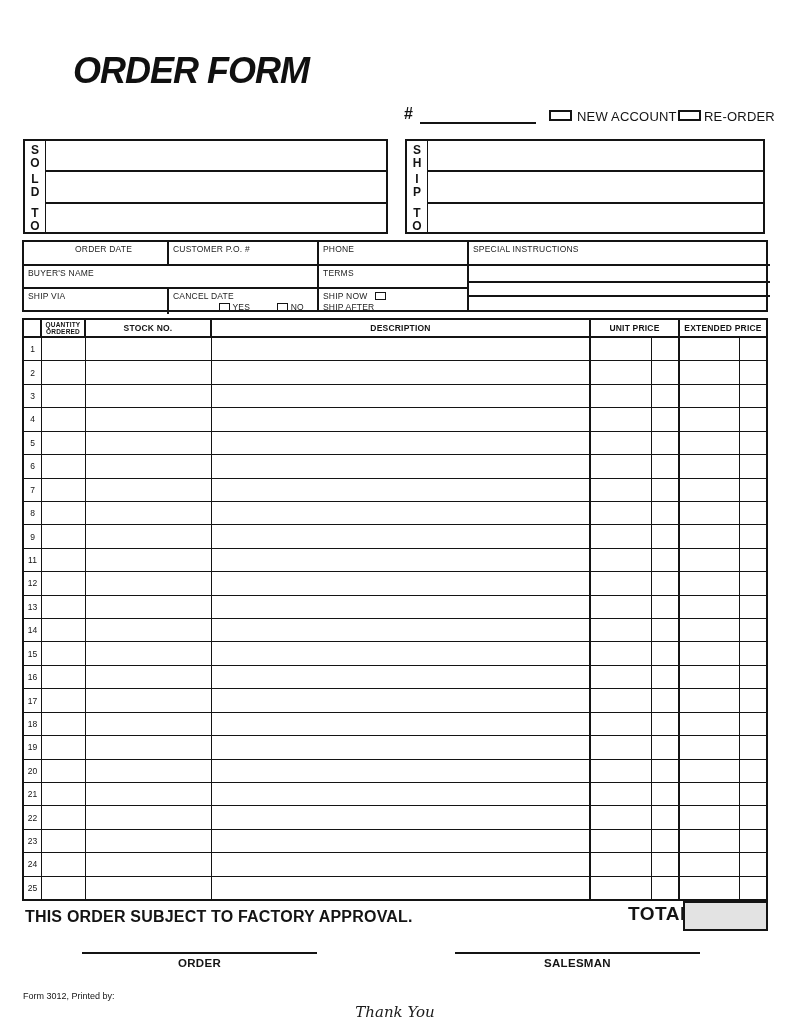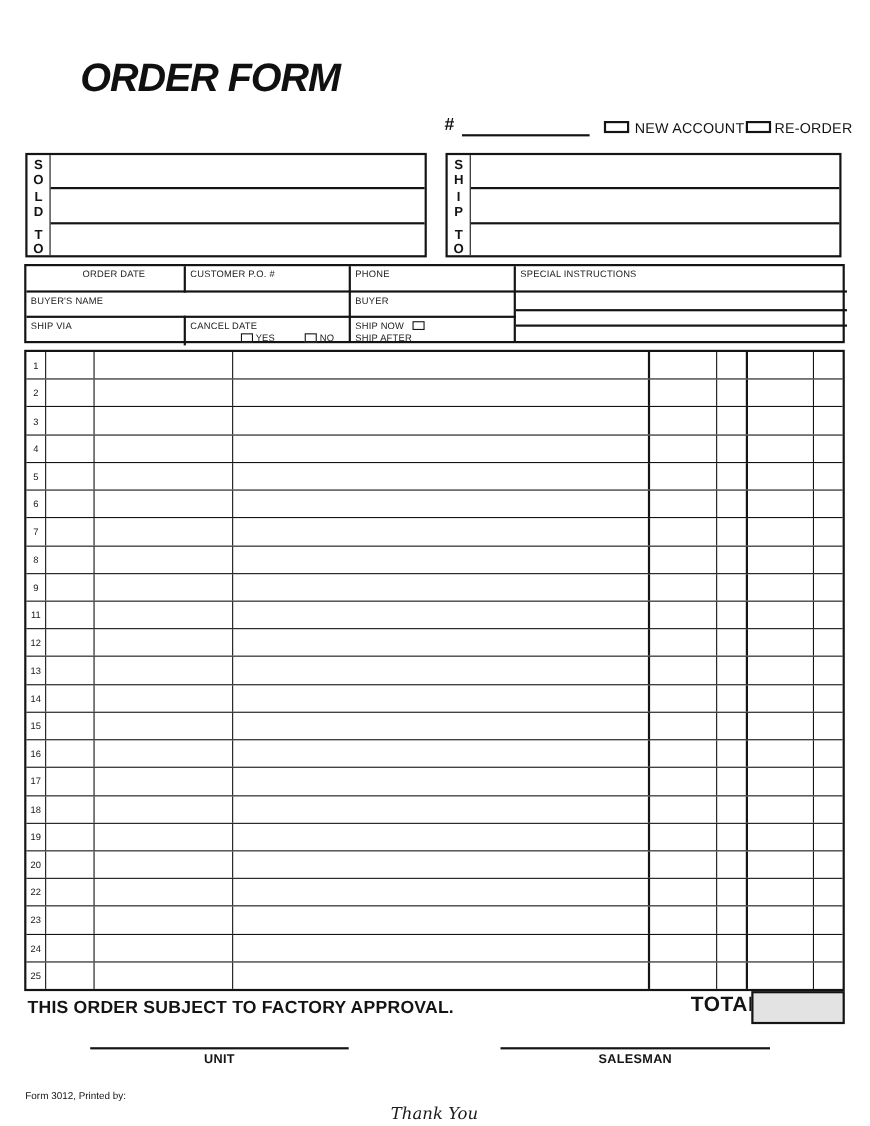--- a/index.html
+++ b/index.html
@@ -146,21 +146,21 @@
     <div class="ig-line v445"></div>
     <div class="ig-line h24"></div>
     <div class="ig-line h47"></div>
     <div class="ig-line sp1"></div>
     <div class="ig-line sp2"></div>
 
     <div class="ig-cell c-orderdate"><span>ORDER DATE</span></div>
     <div class="ig-cell c-po"><span>CUSTOMER P.O. #</span></div>
     <div class="ig-cell c-phone"><span>PHONE</span></div>
     <div class="ig-cell c-buyer"><span>BUYER'S NAME</span></div>
-    <div class="ig-cell c-terms"><span>BUYER</span></div>
+    <div class="ig-cell c-terms"><span>TERMS</span></div>
     <div class="ig-cell c-shipvia"><span>SHIP VIA</span></div>
 
     <div class="ig-cell c-cancel">
       <span>CANCEL DATE</span>
       <span class="yn-row">
         <span class="mini-box"></span>
         <span>YES</span>
         <span class="gap"></span>
         <span class="mini-box"></span>
         <span>NO</span>
@@ -175,20 +175,28 @@
       <span class="sn-line2">
         <span>SHIP AFTER</span>
         <span class="sa-underline"></span>
       </span>
     </div>
 
     <div class="ig-cell c-special"><span>SPECIAL INSTRUCTIONS</span></div>
   </div>
 
   <div class="abs items">
+    <div class="items-header">
+      <div class="hcell h-num"></div>
+      <div class="hcell h-qty">QUANTITY ORDERED</div>
+      <div class="hcell h-stock">STOCK NO.</div>
+      <div class="hcell h-desc">DESCRIPTION</div>
+      <div class="hcell h-unit">UNIT PRICE</div>
+      <div class="hcell h-ext last">EXTENDED PRICE</div>
+    </div>
     <div class="items-body">
         <div class="item-row">
           <div class="cell num">1</div>
           <div class="cell qty"></div>
           <div class="cell stock"></div>
           <div class="cell desc"></div>
           <div class="cell unit"></div>
           <div class="cell unitc"></div>
           <div class="cell ext"></div>
           <div class="cell extc"></div>
@@ -358,20 +366,30 @@
           <div class="cell qty"></div>
           <div class="cell stock"></div>
           <div class="cell desc"></div>
           <div class="cell unit"></div>
           <div class="cell unitc"></div>
           <div class="cell ext"></div>
           <div class="cell extc"></div>
         </div>
         <div class="item-row">
           <div class="cell num">20</div>
+          <div class="cell qty"></div>
+          <div class="cell stock"></div>
+          <div class="cell desc"></div>
+          <div class="cell unit"></div>
+          <div class="cell unitc"></div>
+          <div class="cell ext"></div>
+          <div class="cell extc"></div>
+        </div>
+        <div class="item-row">
+          <div class="cell num">21</div>
           <div class="cell qty"></div>
           <div class="cell stock"></div>
           <div class="cell desc"></div>
           <div class="cell unit"></div>
           <div class="cell unitc"></div>
           <div class="cell ext"></div>
           <div class="cell extc"></div>
         </div>
         <div class="item-row">
           <div class="cell num">22</div>
@@ -414,19 +432,19 @@
           <div class="cell extc"></div>
         </div>
       </div>
   </div>
 
   <div class="abs approval">THIS ORDER SUBJECT TO FACTORY APPROVAL.</div>
   <div class="abs total-label">TOTAL</div>
   <div class="abs total-box"></div>
 
   <div class="abs sig-line sig-buyer-line"></div>
-  <div class="abs sig-label sig-buyer-label">UNIT</div>
+  <div class="abs sig-label sig-buyer-label">ORDER</div>
   <div class="abs sig-line sig-sales-line"></div>
   <div class="abs sig-label sig-sales-label">SALESMAN</div>
 
   <div class="abs thank-you">Thank You</div>
   <div class="abs form-note">Form 3012, Printed by:</div>
 </div>
 
 </body></html>

